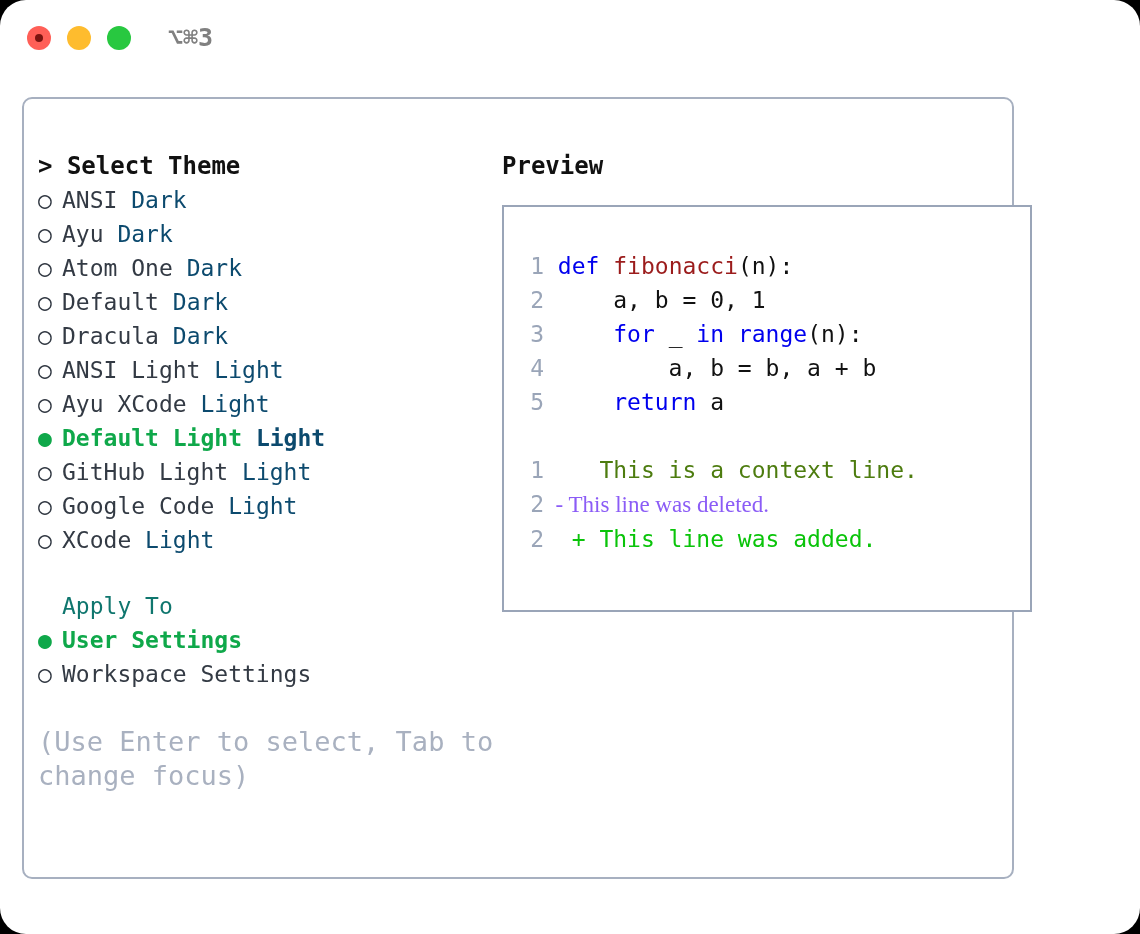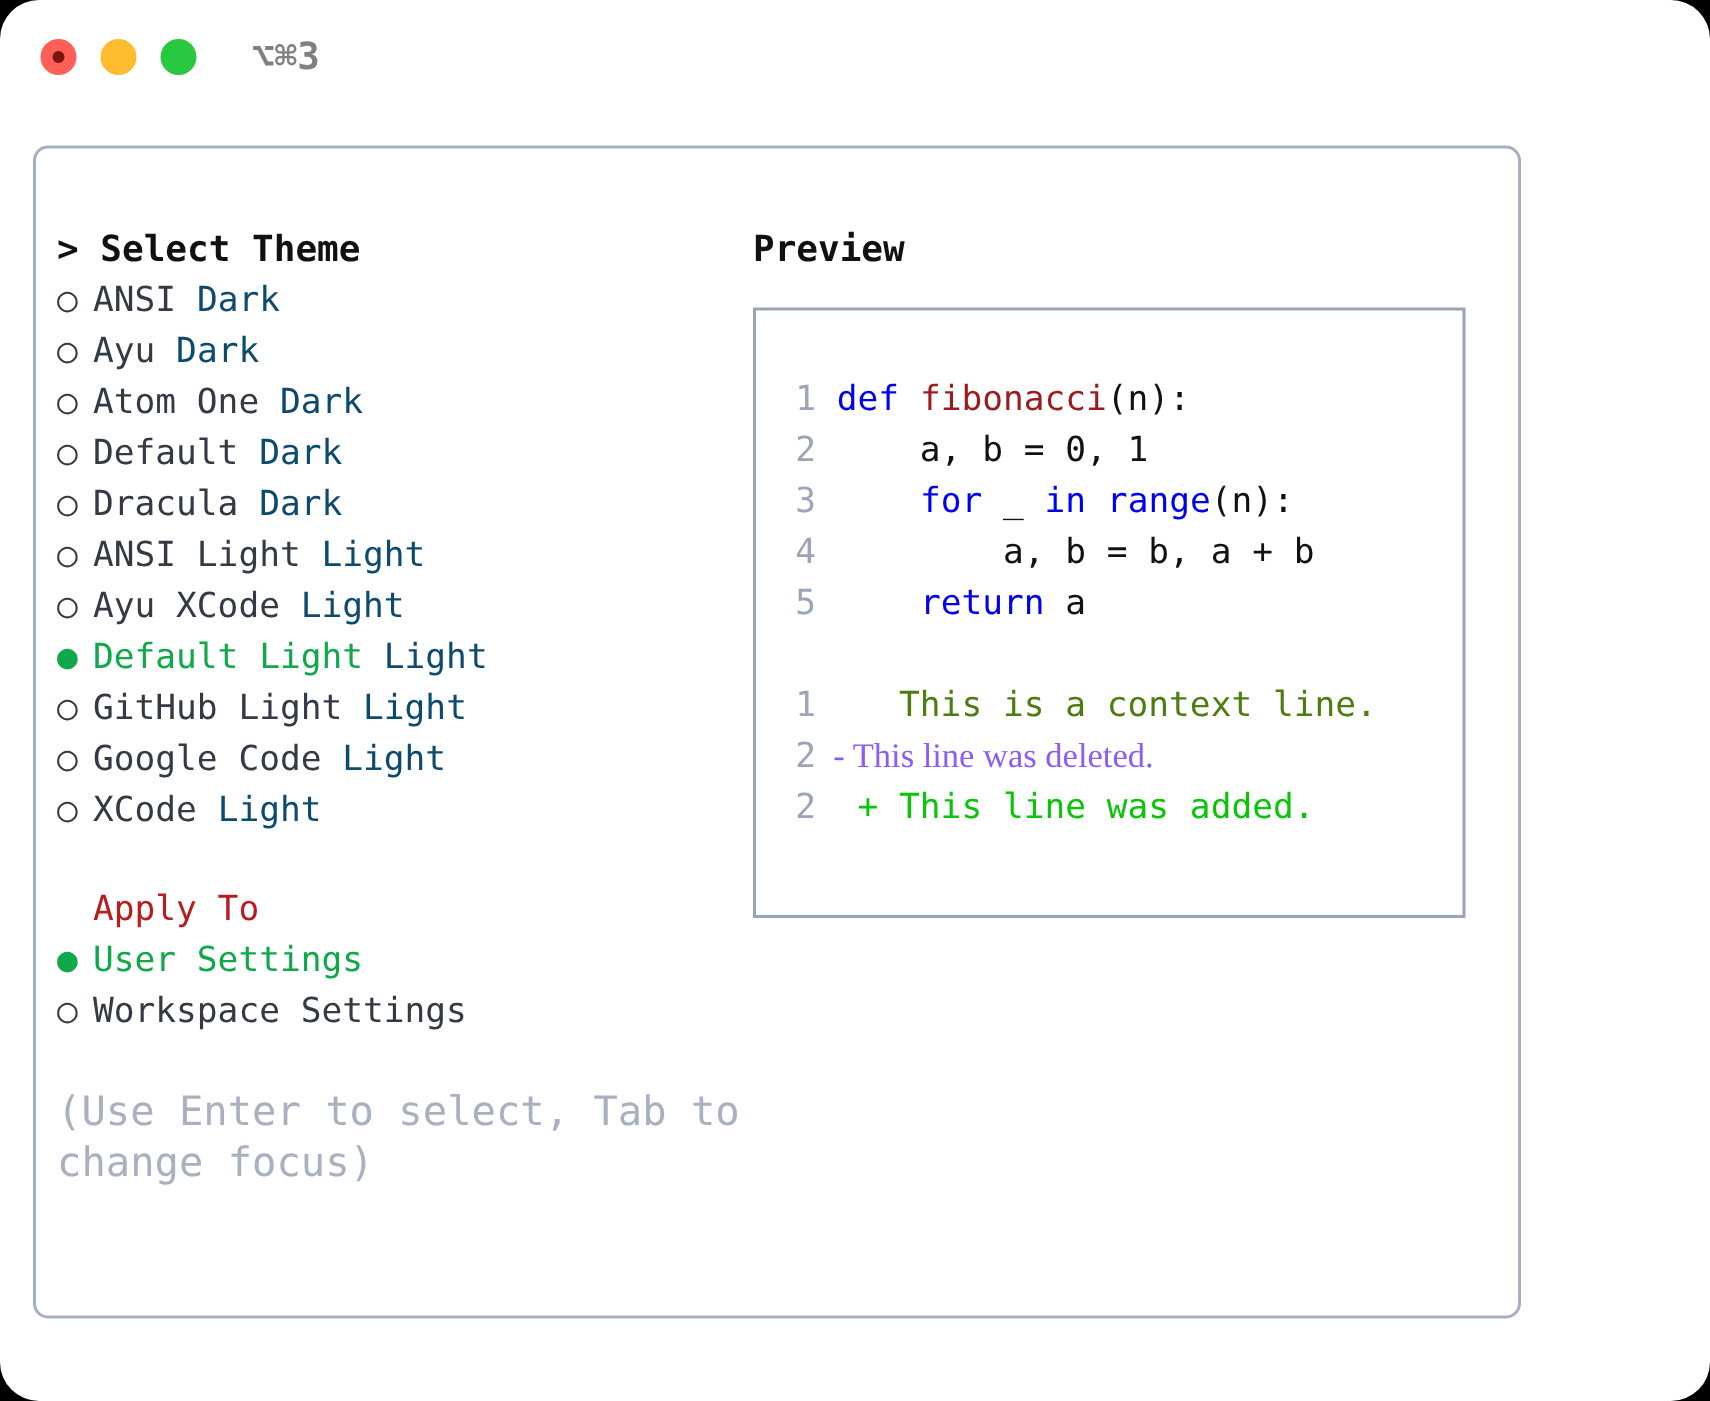--- a/index.html
+++ b/index.html
@@ -104,29 +104,29 @@
     font-size: 23px;
     line-height: 34px;
     color: #333a44;
     white-space: pre;
   }
   .bullet {
     display: inline-block;
     width: 24px;
     white-space: pre;
   }
-  .opt-row.selected { color: #0fa84a; }
+  .opt-row.selected { color: #0fa84a; font-weight: bold; }
   .opt-row.selected .bullet { color: #0fa84a; }
   .opt-row .tag { color: #0c4a6e; }
   .opt-row .label { color: inherit; }
 
   .section-label {
     font-size: 23px;
     line-height: 34px;
-    color: #b91c1c;
+    color: #0f766e;
     white-space: pre;
     padding-left: 24px;
   }
 
   .spacer-sm { height: 32px; }
   .spacer-md { height: 34px; }
 
   .hint {
     font-size: 27px;
     line-height: 34px;
@@ -137,21 +137,21 @@
   
   .preview-title {
     font-size: 24px;
     font-weight: bold;
     color: #111111;
     line-height: 34px;
     white-space: pre;
   }
   .preview-box {
     margin-top: 22px;
-    width: 475px;
+    width: 530px;
     height: 407px;
     border: 2px solid #9aa5b8;
     box-sizing: border-box;
     background: #ffffff;
     position: relative;
   }
   .code-area {
     position: absolute;
     left: 12px;
     top: 42px;

